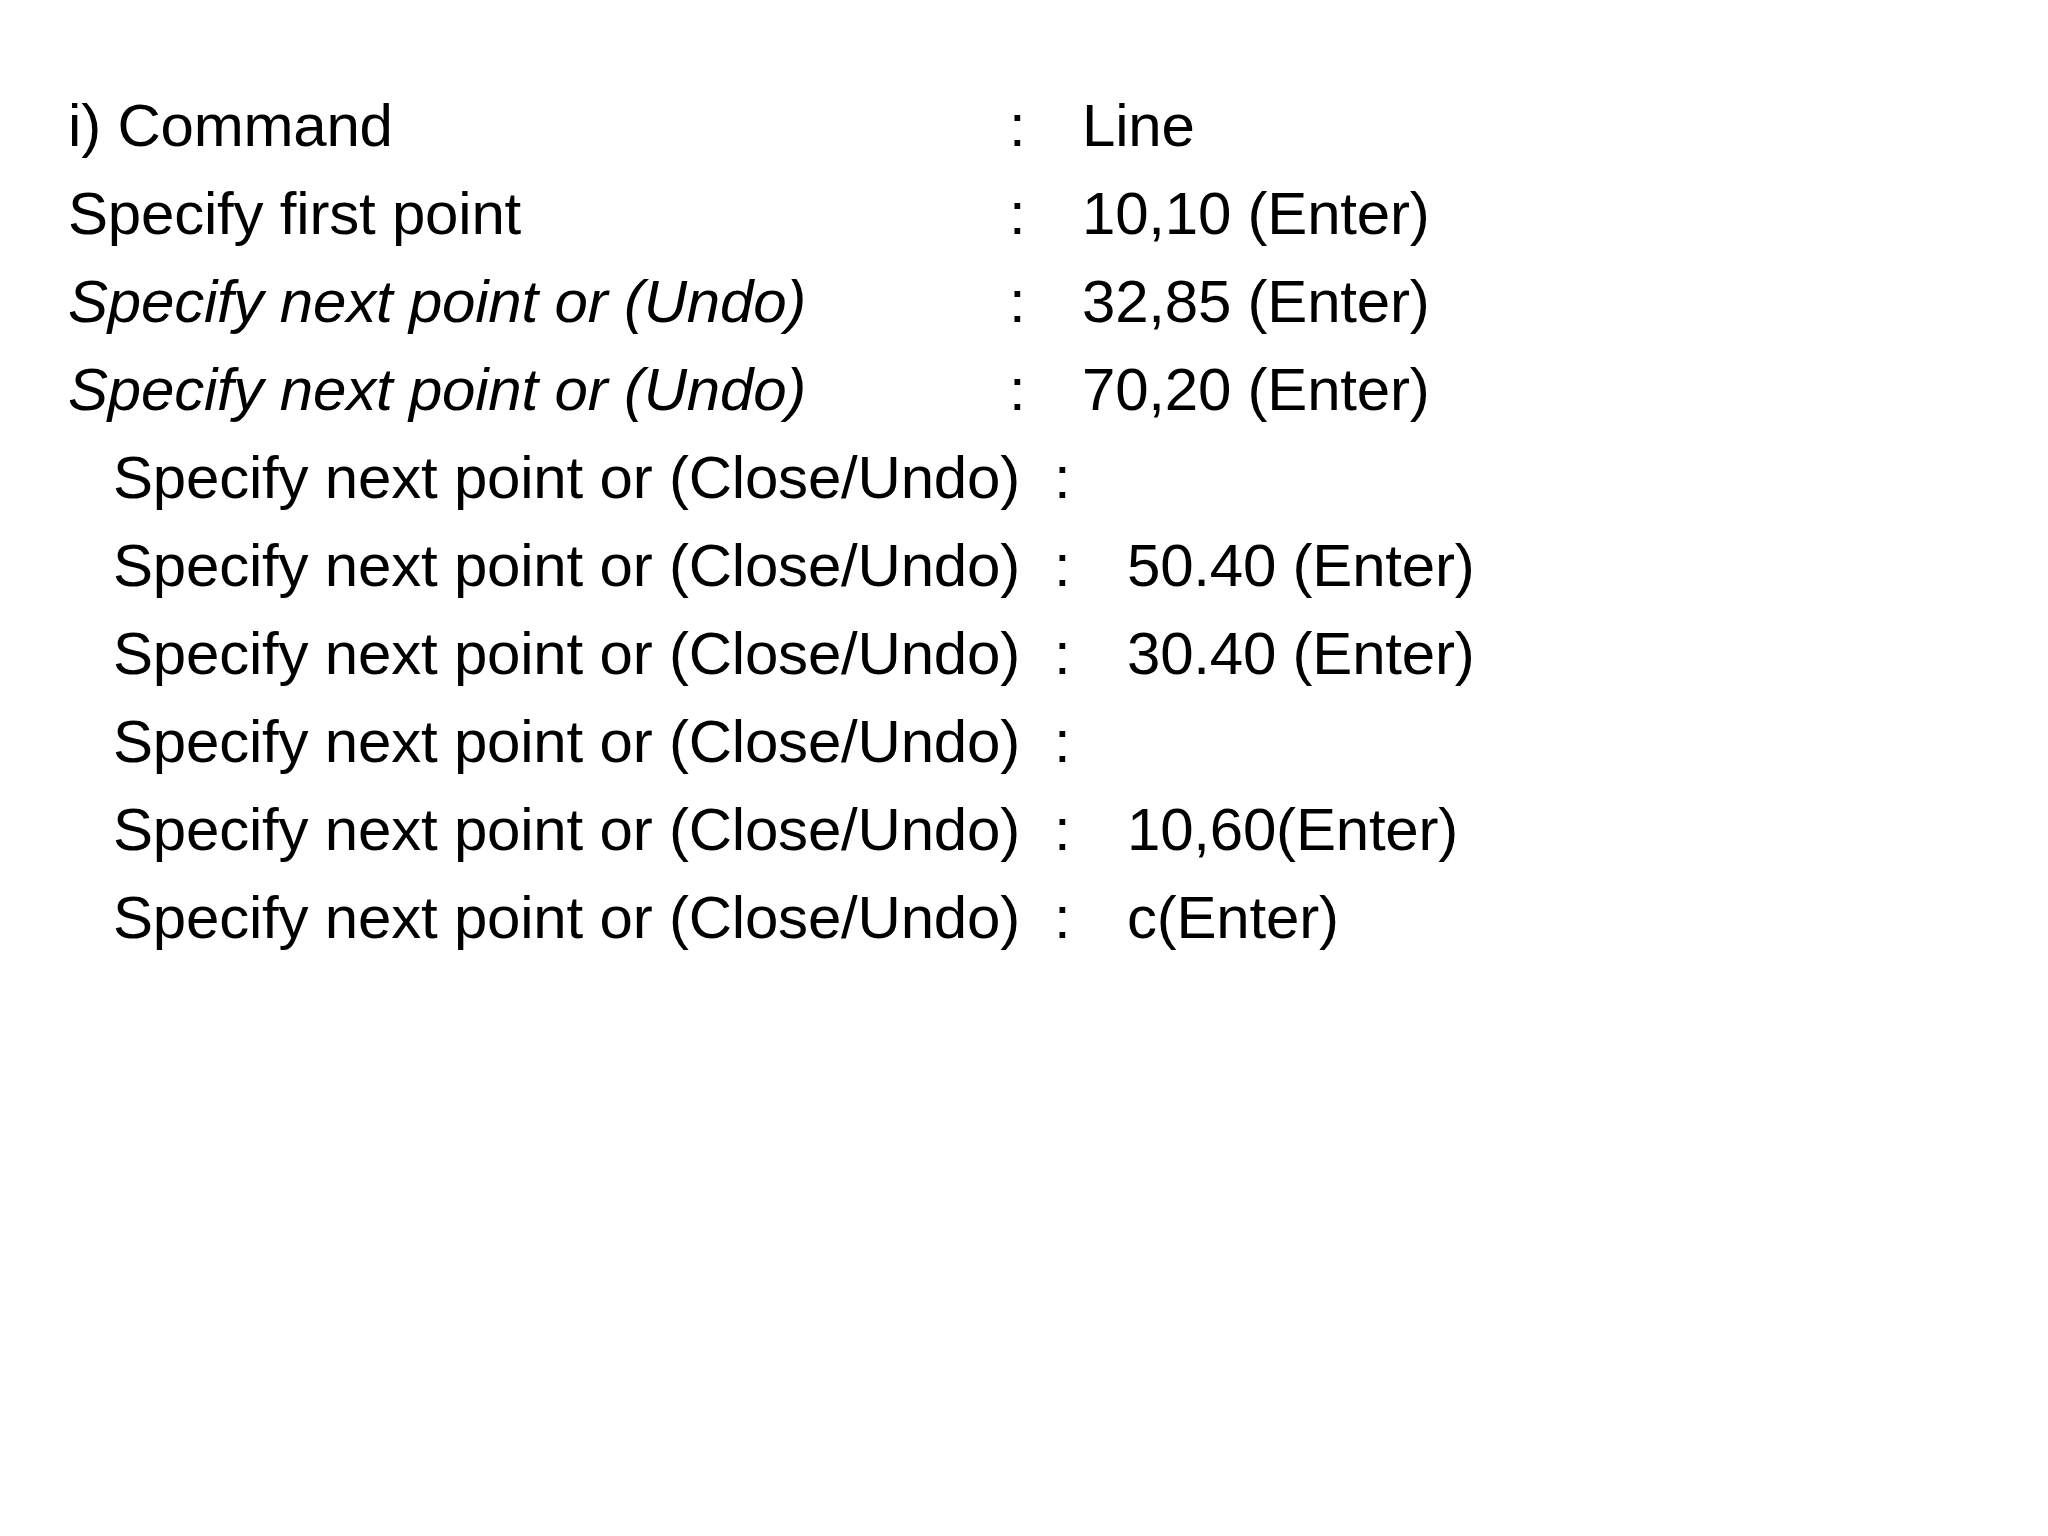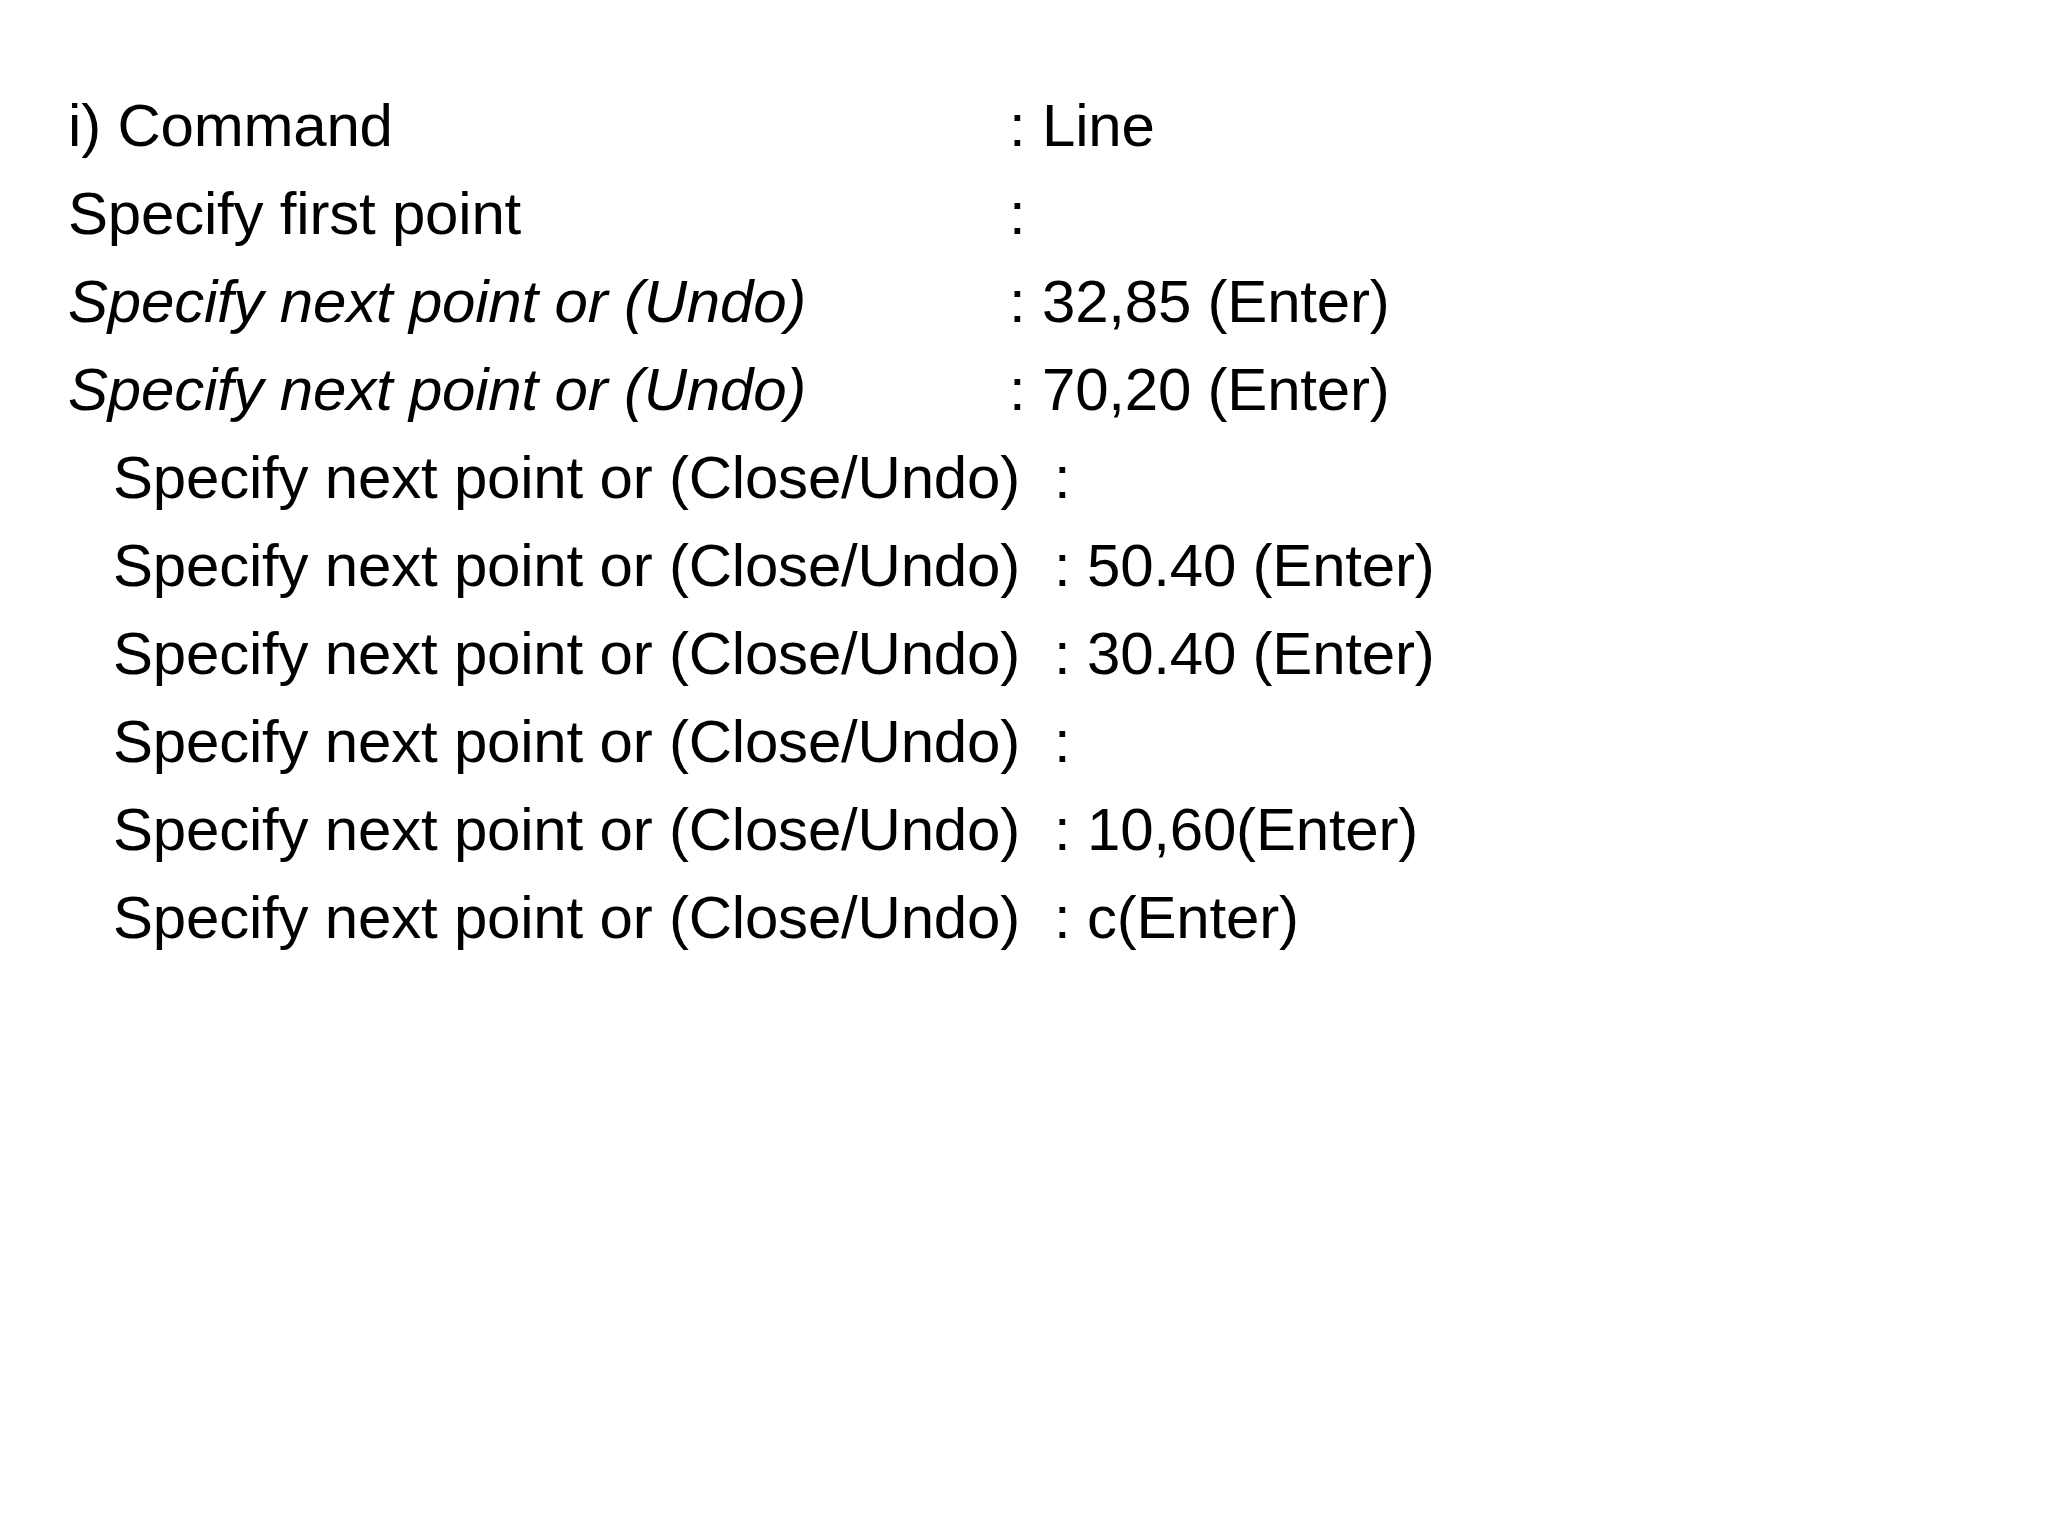--- a/index.html
+++ b/index.html
@@ -53,38 +53,39 @@
   .sep {
     display: inline-block;
     flex: 0 0 auto;
     white-space: pre;
   }
 
   .value {
     display: inline-block;
     flex: 0 0 auto;
     white-space: pre;
+    margin-left: 40px;
   }
 
   
   .line[data-width="short"]  .prompt { width: 941px; }
   .line[data-width="medium"] .prompt { width: 941px; font-style: italic; }
   .line[data-width="long"]   .prompt { width: 941px; margin-left: 45px; }
 
   
   .line.first .prompt { width: 941px; }
 </style>
 </head>
 <body style="background: rgb(255, 255, 255); color: rgb(0, 0, 0);">
 
 <div id="slide">
   <div id="transcript">
 
   <div class="line first" data-width="short"><span class="prompt">i) Command</span><span class="sep">:</span><span> </span><span class="value">Line</span></div>
-      <div class="line" data-width="short"><span class="prompt">Specify first point</span><span class="sep">:</span><span> </span></div>
+      <div class="line" data-width="short"><span class="prompt">Specify first point</span><span class="sep">:</span><span> </span><span class="value">10,10 (Enter)</span></div>
       <div class="line" data-width="medium"><span class="prompt">Specify next point or (Undo)</span><span class="sep">:</span><span> </span><span class="value">32,85 (Enter)</span></div>
       <div class="line" data-width="medium"><span class="prompt">Specify next point or (Undo)</span><span class="sep">:</span><span> </span><span class="value">70,20 (Enter)</span></div>
       <div class="line" data-width="long"><span class="prompt">Specify next point or (Close/Undo)</span><span class="sep">:</span><span> </span></div>
       <div class="line" data-width="long"><span class="prompt">Specify next point or (Close/Undo)</span><span class="sep">:</span><span> </span><span class="value">50.40 (Enter)</span></div>
       <div class="line" data-width="long"><span class="prompt">Specify next point or (Close/Undo)</span><span class="sep">:</span><span> </span><span class="value">30.40 (Enter)</span></div>
       <div class="line" data-width="long"><span class="prompt">Specify next point or (Close/Undo)</span><span class="sep">:</span><span> </span></div>
       <div class="line" data-width="long"><span class="prompt">Specify next point or (Close/Undo)</span><span class="sep">:</span><span> </span><span class="value">10,60(Enter)</span></div>
       <div class="line" data-width="long"><span class="prompt">Specify next point or (Close/Undo)</span><span class="sep">:</span><span> </span><span class="value">c(Enter)</span></div>
     </div>
 </div>

